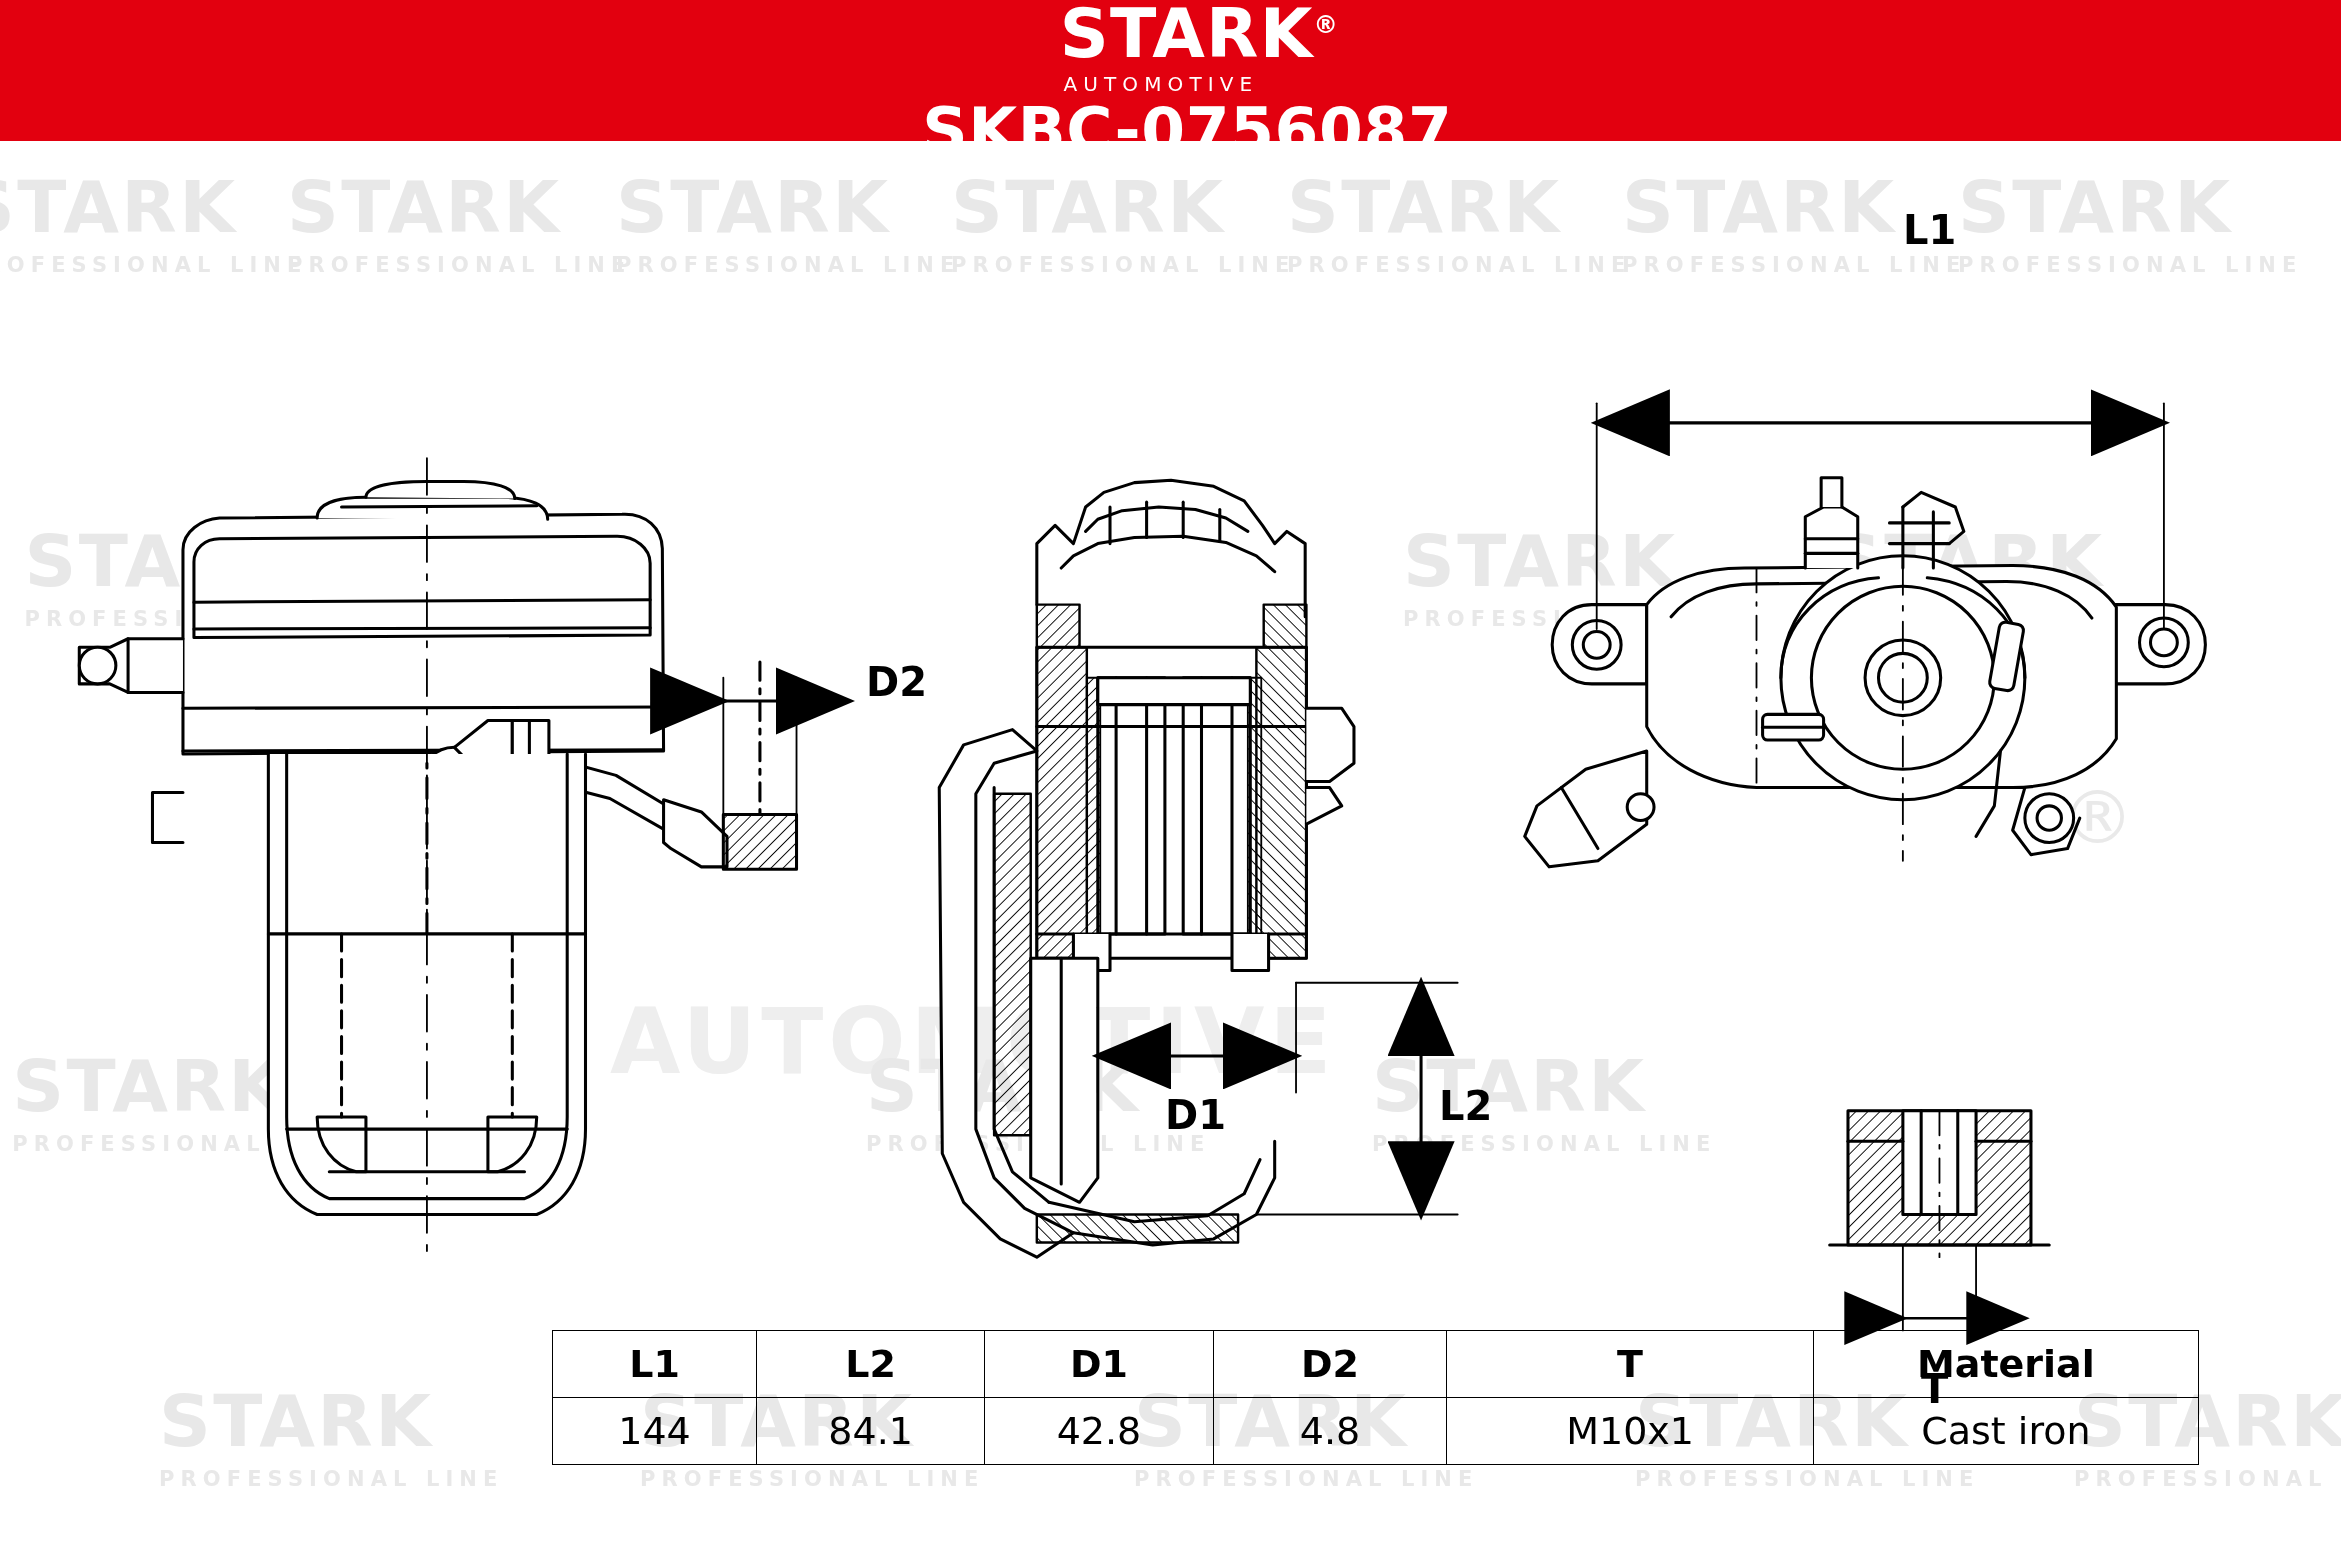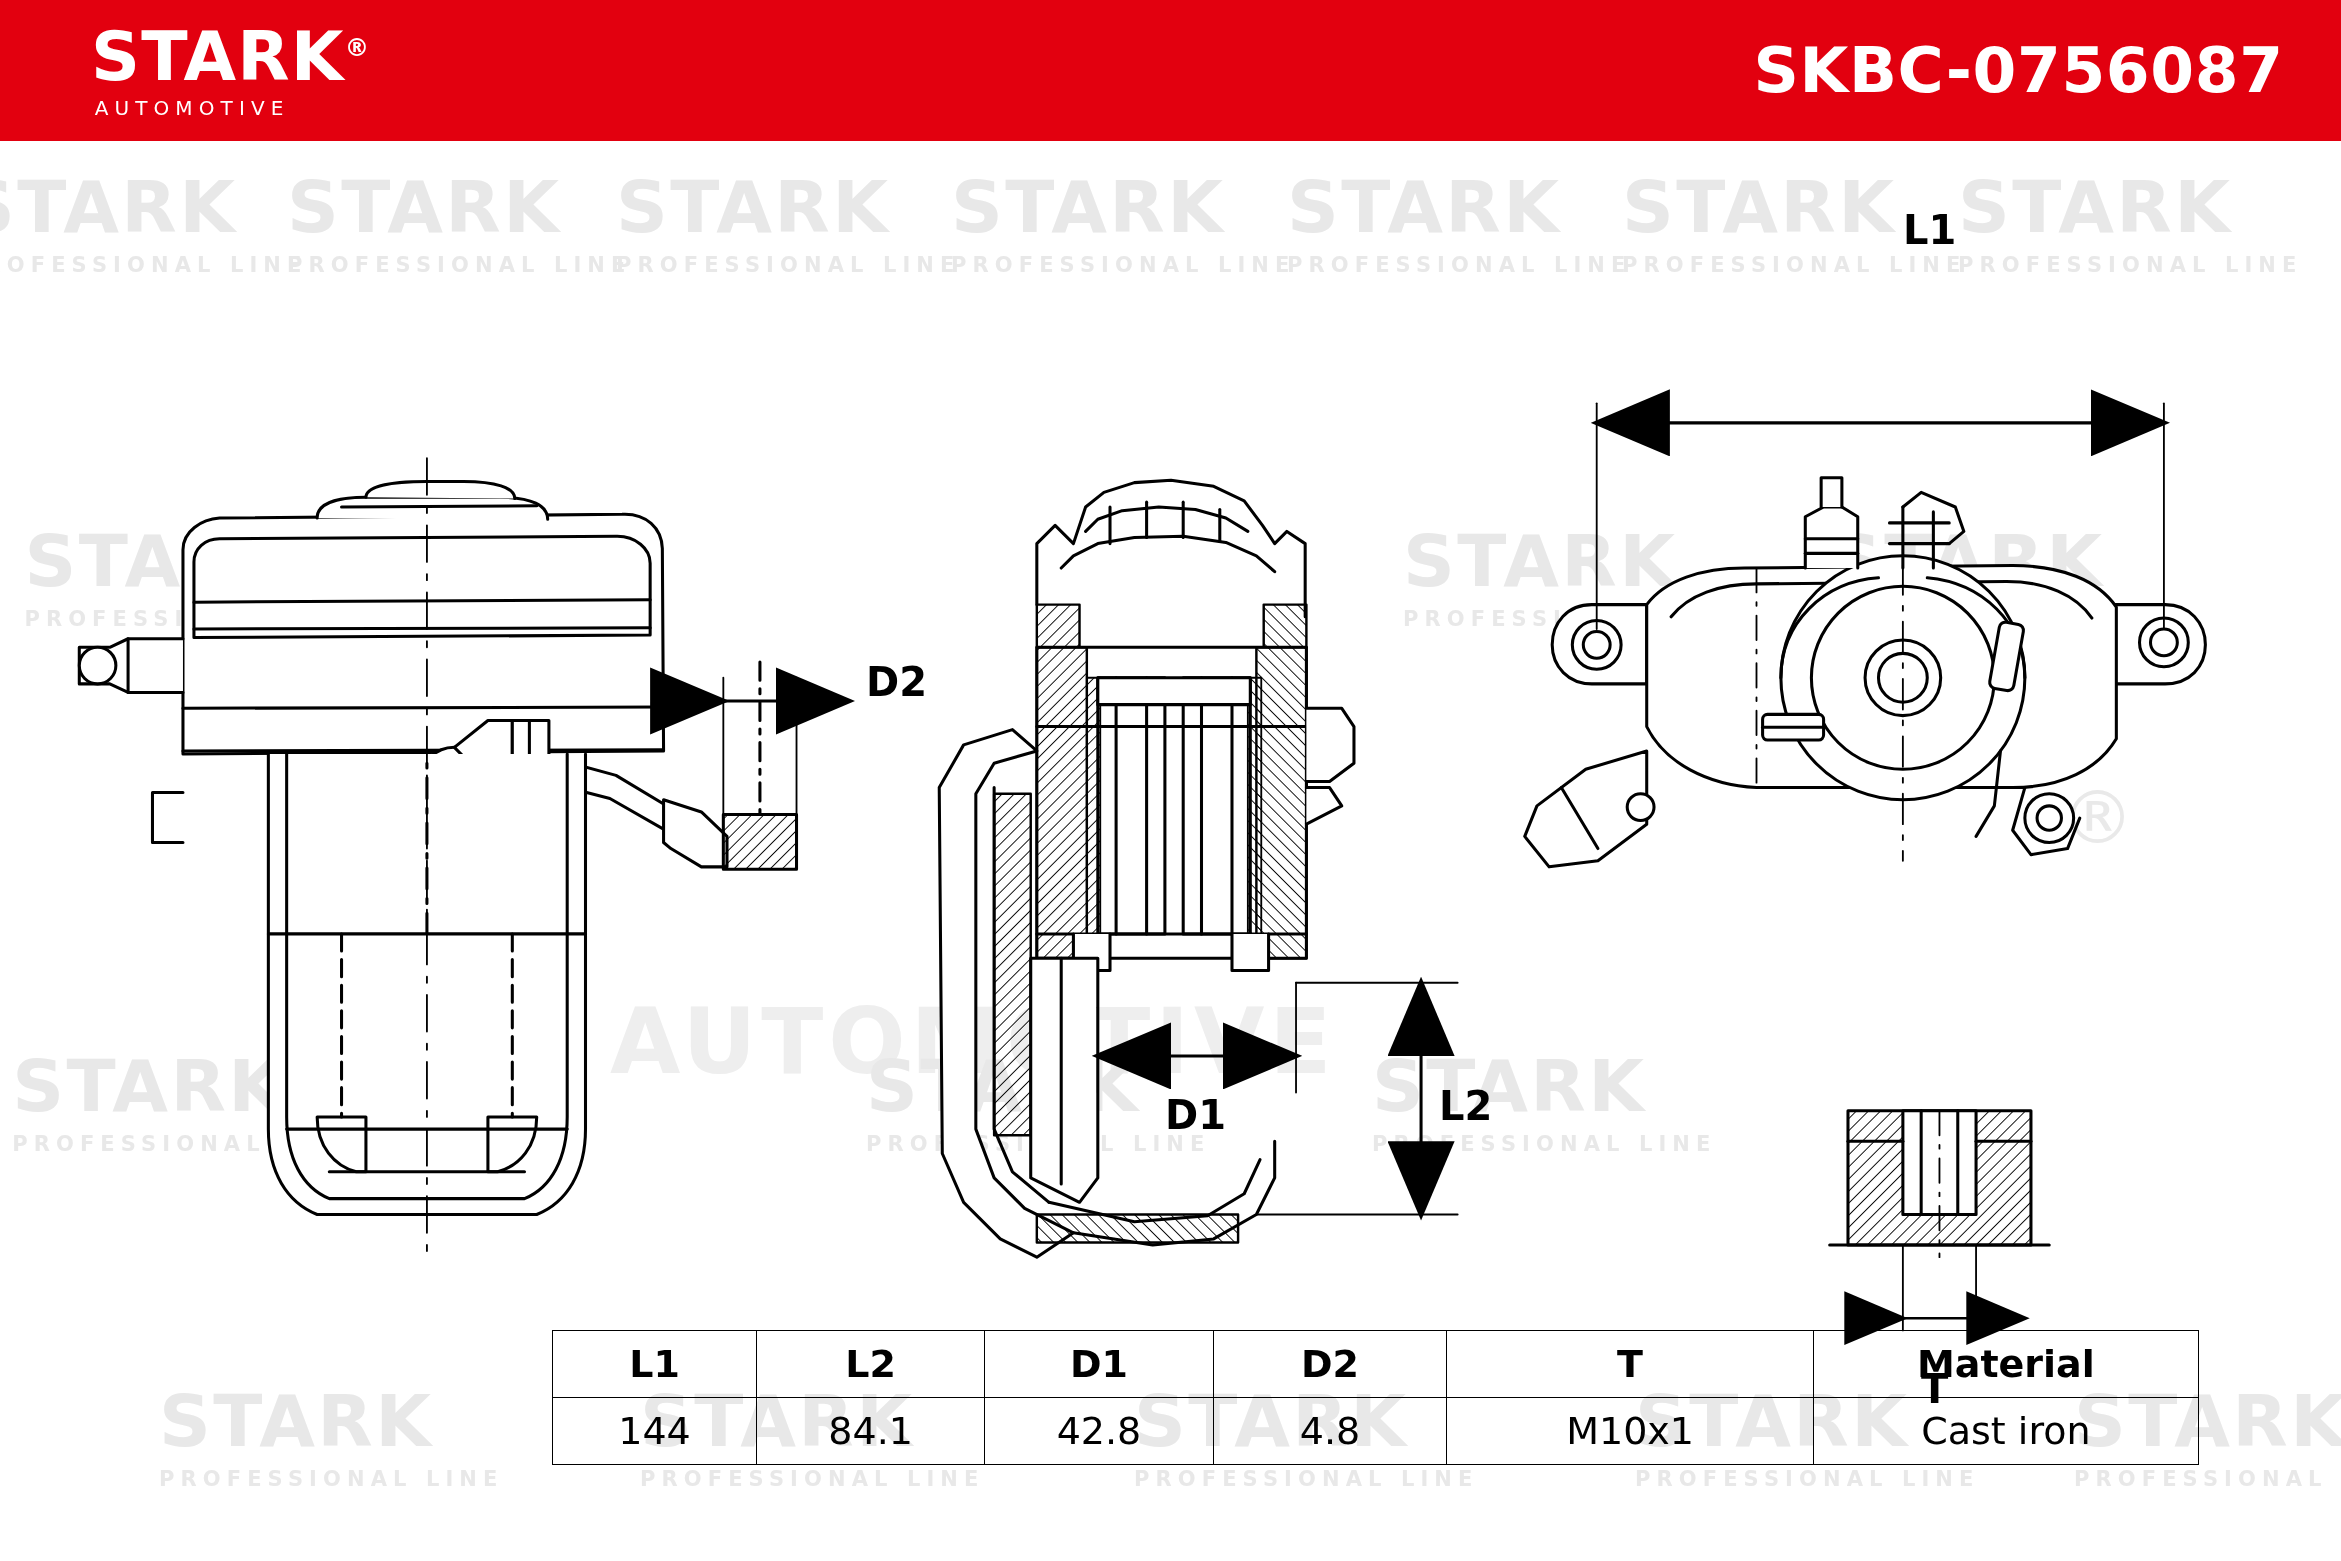--- a/index.html
+++ b/index.html
@@ -21,20 +21,21 @@
     left: 0; top: 0;
     width: 2342px;
     height: 141px;
     background: #e2000f;
     display: flex;
     align-items: center;
     justify-content: space-between;
     box-sizing: border-box;
     padding: 0 34px 0 91px;
     z-index: 40;
+    flex-direction: column;
   }
   .brand {
     display: flex;
     flex-direction: column;
     align-items: flex-start;
     line-height: 1;
   }
   .brand-name {
     color: #ffffff;
     font-size: 68px;

